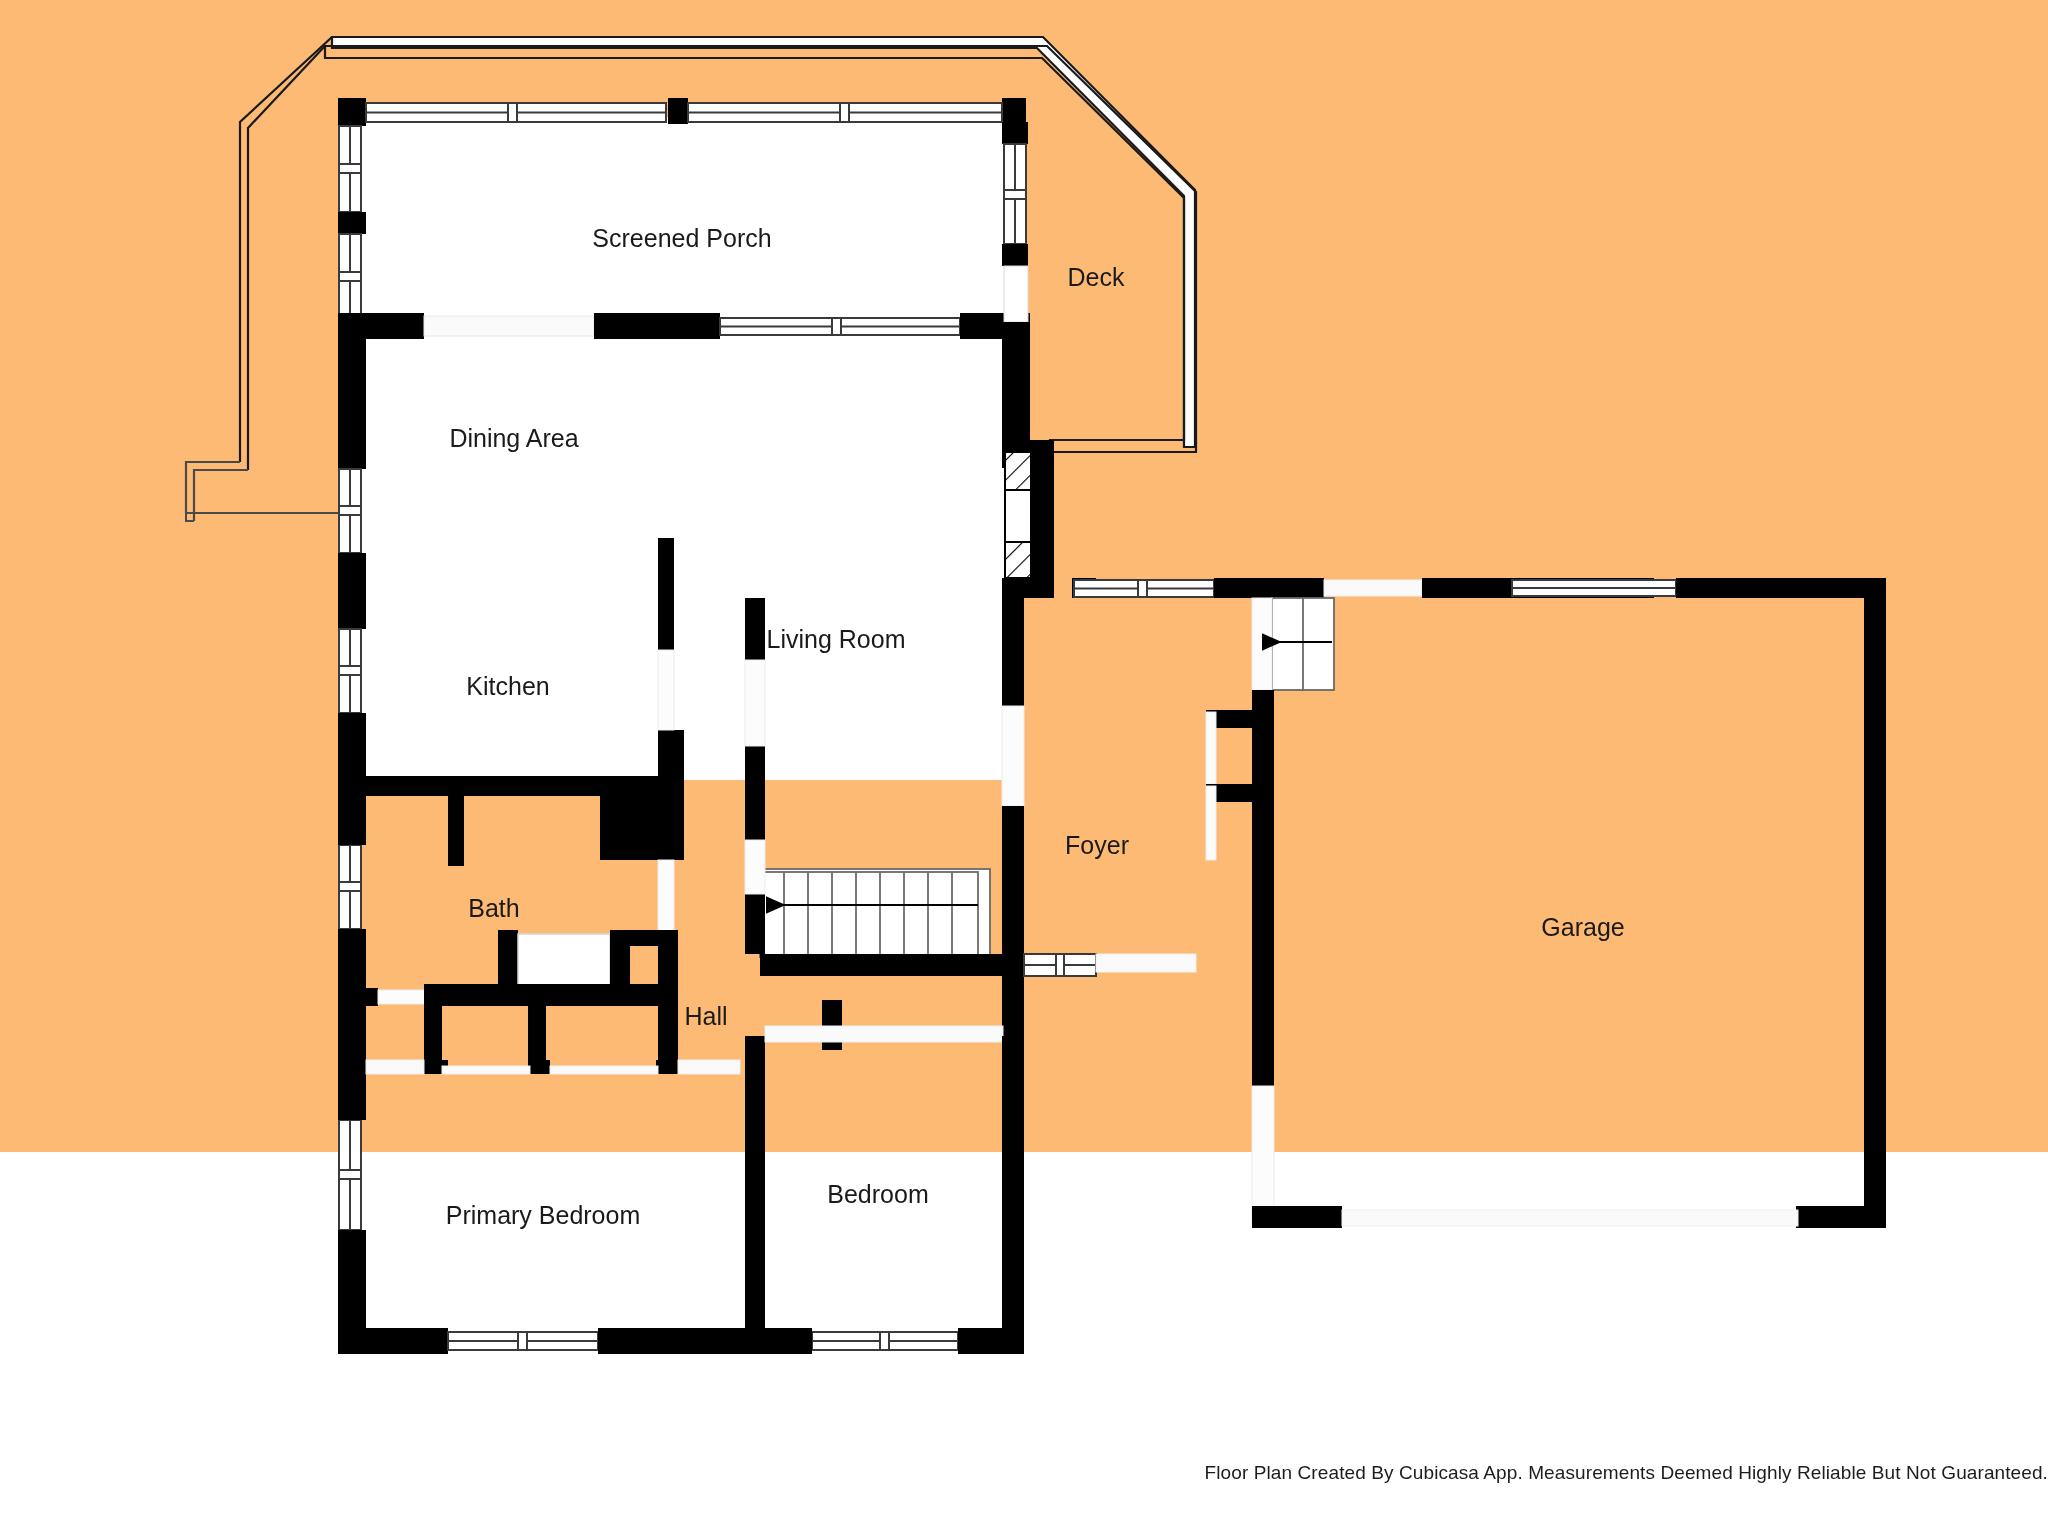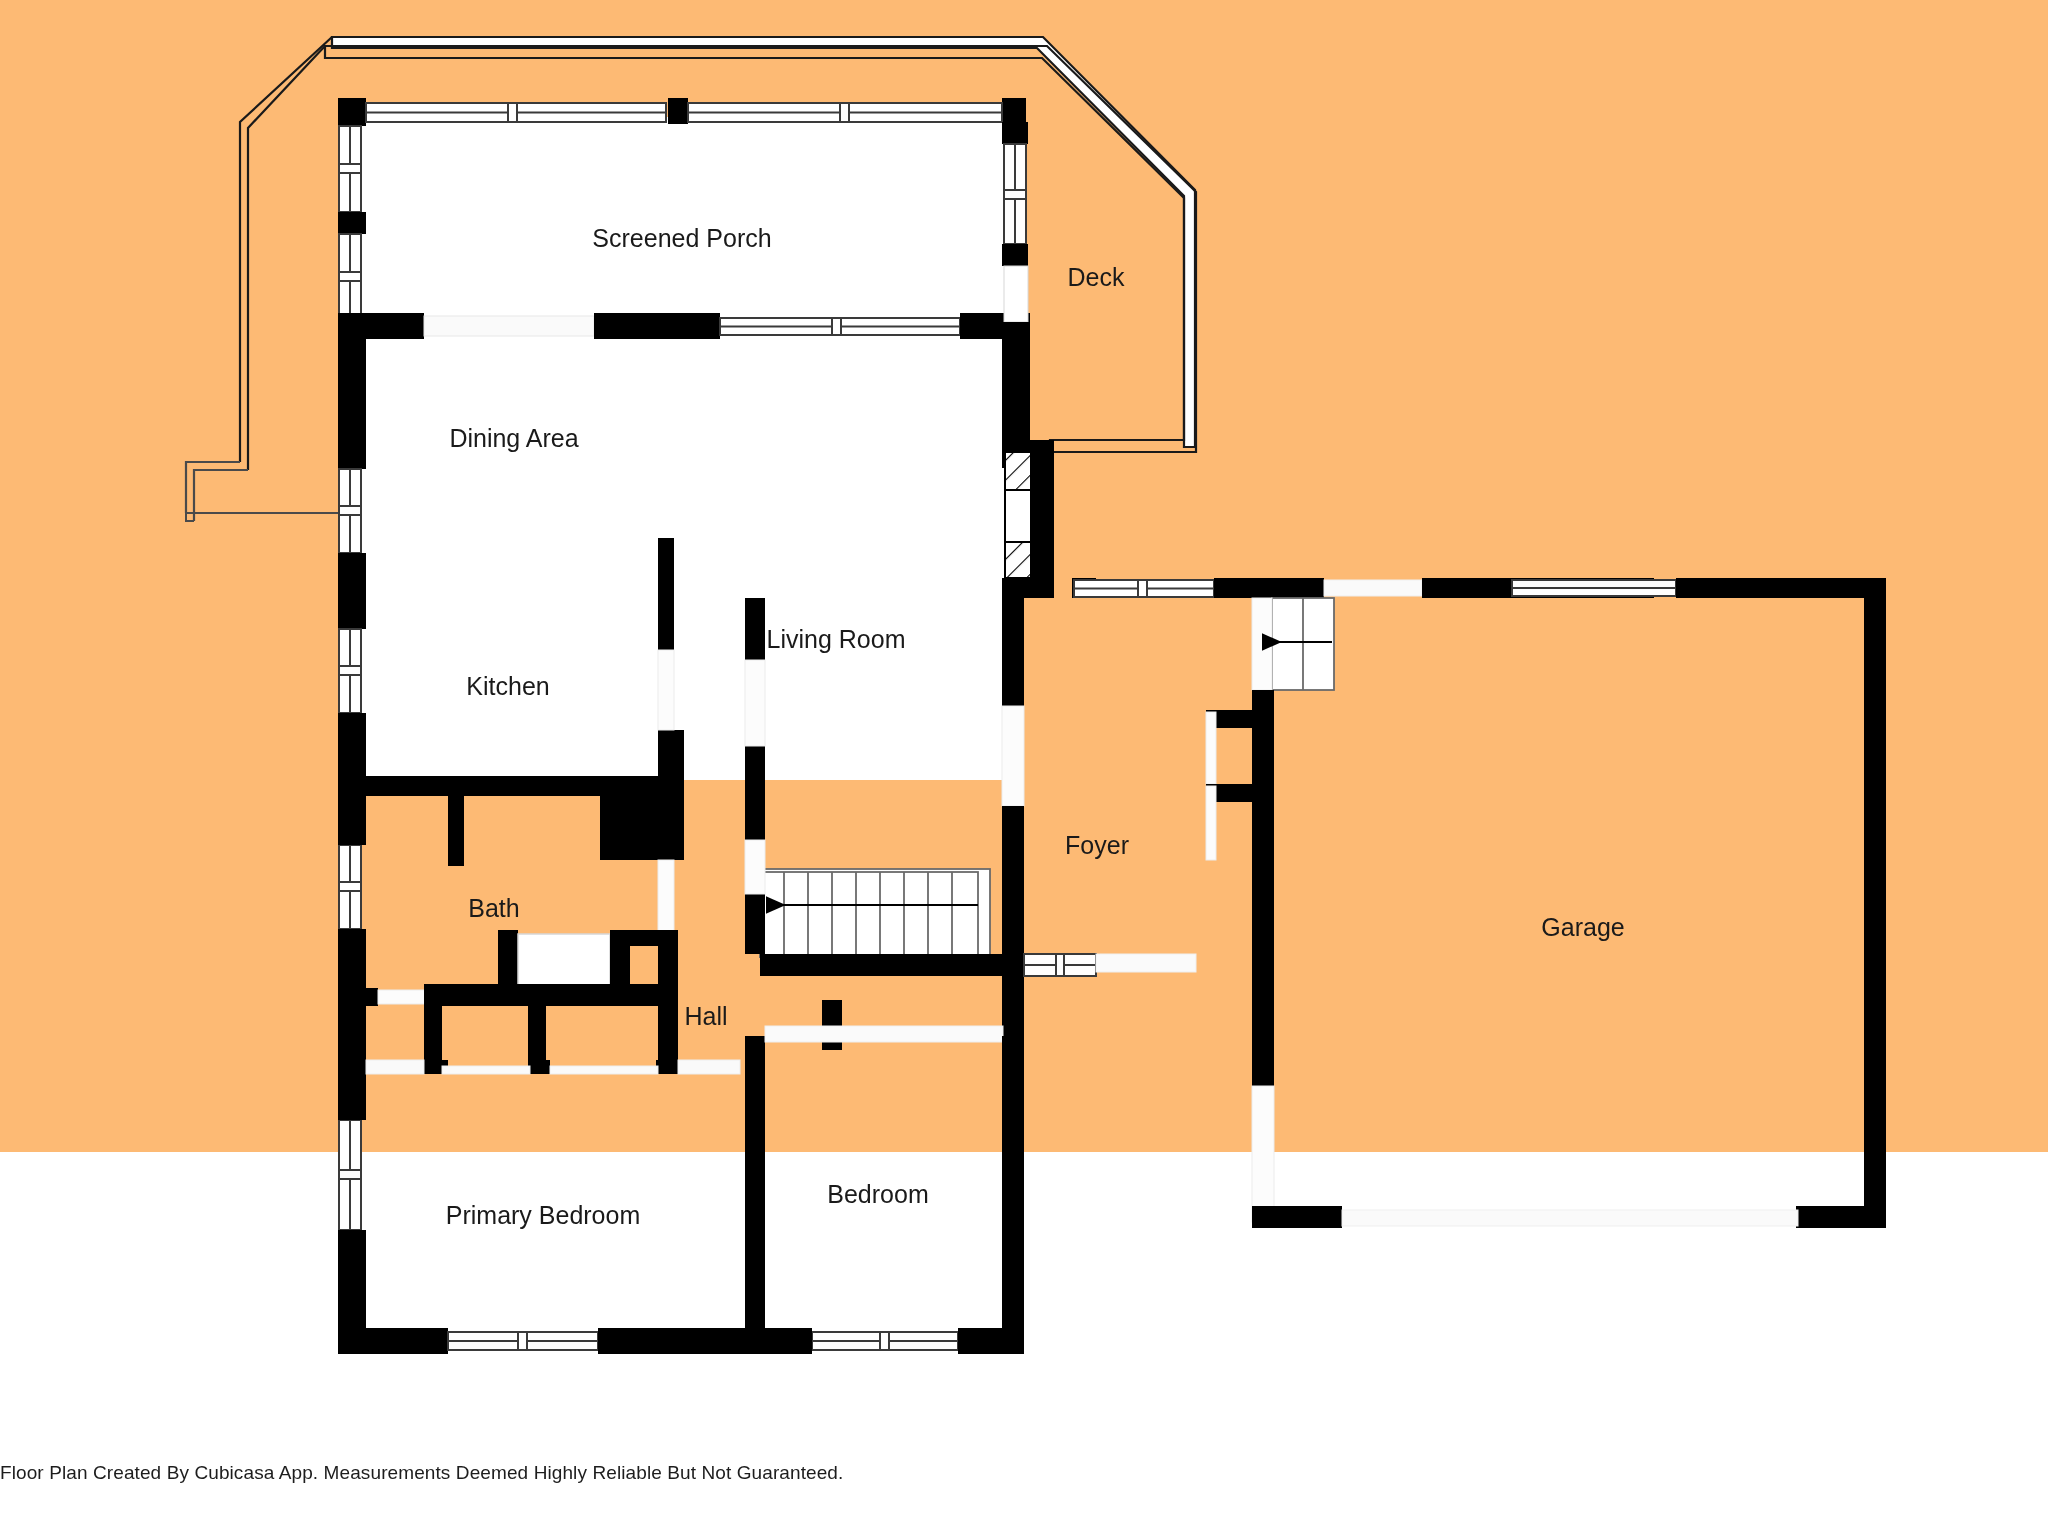--- a/index.html
+++ b/index.html
@@ -29,21 +29,21 @@
     font-size: 25px;
     fill: #1a1a1a;
     text-anchor: middle;
     dominant-baseline: middle;
   }
   .footer-note {
     position: absolute;
     left: 0;
     right: 0;
     top: 1462px;
-    text-align: left;
+    text-align: right;
     font-family: "Liberation Sans", sans-serif;
     font-size: 19px;
     color: #1d1d1d;
     letter-spacing: 0.1px;
   }
 </style>
 </head>
 <body>
 
 <div id="plan-wrap">

